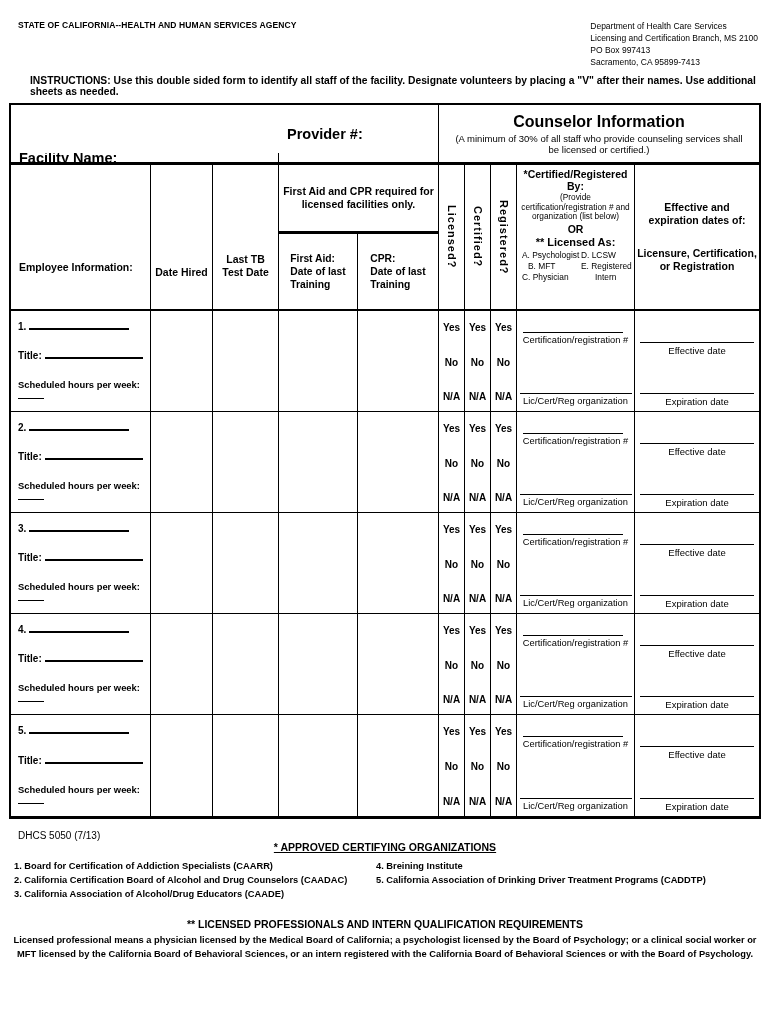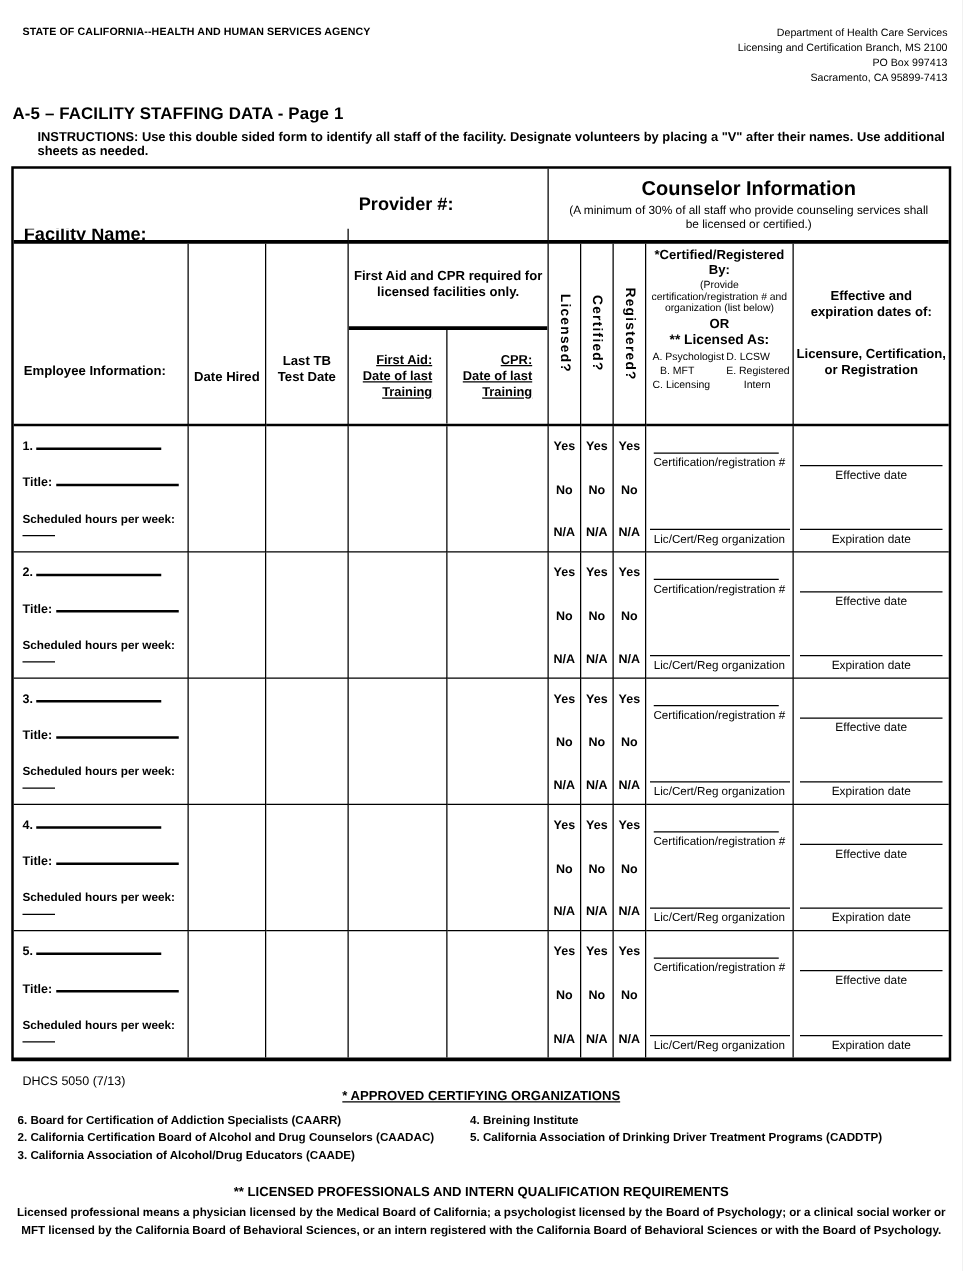--- a/index.html
+++ b/index.html
@@ -6,21 +6,21 @@
   html,body { background:#e8e8e8; }
   .page {
     position:relative; width:770px; height:1024px; margin:0 auto;
     background:#ffffff; color:#000;
     font-family:"Liberation Sans", sans-serif;
     overflow:hidden;
   }
   
   .letterhead { display:flex; justify-content:space-between; padding:20px 12px 0 18px; }
   .agency { font-size:8.5px; font-weight:bold; letter-spacing:.1px; }
-  .dept { text-align:right; font-size:8.5px; line-height:12px; }
+  .dept { font-size:8.5px; line-height:12px; }
   
   .page-title { margin:15px 0 0 10px; font-size:13.5px; font-weight:bold; letter-spacing:.1px; }
   .instructions { margin:7px 12px 1px 30px; font-size:10.3px; font-weight:bold; }
   
   .form-table {
     display:grid; margin:6px 9px 0 9px;
     grid-template-columns:140px 62px 66px 79px 81px 26px 26px 26px 118px 1fr;
     grid-template-rows:60px 146px repeat(5, 101px);
     border:2px solid #000; border-bottom-width:3px;
   }
@@ -38,22 +38,22 @@
   .c-counselor .t { font-size:16px; font-weight:bold; }
   .c-counselor .n { font-size:9.5px; width:92%; margin-top:2px; line-height:11px; }
   
   .h-low { display:flex; align-items:flex-end; font-size:10.5px; font-weight:bold; }
   .h-emp { padding:0 0 36px 8px; }
   .h-mid { justify-content:center; text-align:center; padding-bottom:30px; white-space:pre-line; line-height:13px; }
   .fa-group { display:flex; flex-direction:column; }
   .fa-note { height:69px; border-bottom:3px solid #000; display:flex; align-items:center; justify-content:center;
              text-align:center; font-size:10.5px; font-weight:bold; white-space:pre-line; line-height:13px; }
   .fa-subs { flex:1; display:flex; }
-  .fa-sub { display:flex; align-items:center; justify-content:center; text-align:right;
-            font-size:10.3px; font-weight:bold; white-space:pre-line; line-height:13px;text-decoration:underline; }
+  .fa-sub { display:flex; align-items:center; justify-content:center; text-align:left;
+            font-size:10.3px; font-weight:bold; white-space:pre-line; line-height:13px; }
   .fa-sub.first { width:79px; border-right:1px solid #000; }
   .fa-sub.second { flex:1; }
   .vtext { writing-mode:vertical-rl; display:flex; align-items:center; justify-content:center;
            font-size:11px; font-weight:bold; letter-spacing:1px; }
   .h-certreg { display:flex; flex-direction:column; align-items:center; text-align:center; padding:3px 2px; }
   .crt-title { font-size:10.5px; font-weight:bold; white-space:pre-line; line-height:12px; }
   .crt-note { font-size:8.3px; line-height:9.5px; margin-top:1px; }
   .crt-or { font-size:10.5px; font-weight:bold; margin-top:1px; }
   .crt-lic { font-size:11px; font-weight:bold; margin-top:1px; }
   .opts { width:100%; margin-top:2px; font-size:8.4px; line-height:11px; text-align:left; }
@@ -97,21 +97,20 @@
   <div class="letterhead">
     <div class="agency">STATE OF CALIFORNIA--HEALTH AND HUMAN SERVICES AGENCY</div>
     <div class="dept">
       <div>Department of Health Care Services</div>
       <div>Licensing and Certification Branch, MS 2100</div>
       <div>PO Box 997413</div>
       <div>Sacramento, CA  95899-7413</div>
     </div>
   </div>
 
-  <div class="page-title">A-5 – FACILITY STAFFING DATA - Page 1</div>
   <div class="instructions">INSTRUCTIONS: Use this double sided form to identify all staff of the facility.  Designate volunteers by placing a "V" after their names.  Use additional sheets as needed.</div>
 
   <div class="form-table" id="form-table">
 
     <div class="cell hr1 span3 c-facility">
       <span>Facility Name:</span>
     </div>
     <div class="cell hr1 span2 c-provider">
       <span>Provider #:</span>
     </div>
@@ -148,21 +147,21 @@
       <div class="opts">
         <div class="opt-row">
             <span class="l">A. Psychologist</span>
             <span class="r">D. LCSW</span>
           </div>
         <div class="opt-row">
             <span class="l">B. MFT</span>
             <span class="r">E. Registered</span>
           </div>
         <div class="opt-row">
-            <span class="l">C. Licensing</span>
+            <span class="l">C. Physician</span>
             <span class="r">Intern</span>
           </div>
       </div>
     </div>
     <div class="cell hr2 last-col h-effective">
       <div>Effective and
 expiration dates of:</div>
       <div>Licensure, Certification,
 or  Registration</div>
     </div>
@@ -391,21 +390,21 @@
         <div class="lbl">Expiration date</div>
       </div>
     </div>
   </div>
 
   <div class="form-number">DHCS 5050 (7/13)</div>
 
   <div class="approved-title">* APPROVED CERTIFYING ORGANIZATIONS</div>
   <div class="orgs">
     <div class="col-a">
-      <div>6.  Board for Certification of Addiction Specialists (CAARR)</div>
+      <div>1.  Board for Certification of Addiction Specialists (CAARR)</div>
       <div>2.  California Certification Board of Alcohol and Drug Counselors (CAADAC)</div>
       <div>3.  California Association of Alcohol/Drug Educators (CAADE)</div>
     </div>
     <div class="col-b">
       <div>4.  Breining Institute</div>
       <div>5.  California Association of Drinking Driver Treatment Programs (CADDTP)</div>
     </div>
   </div>
 
   <div class="licensed-title">** LICENSED PROFESSIONALS AND INTERN QUALIFICATION REQUIREMENTS</div>

